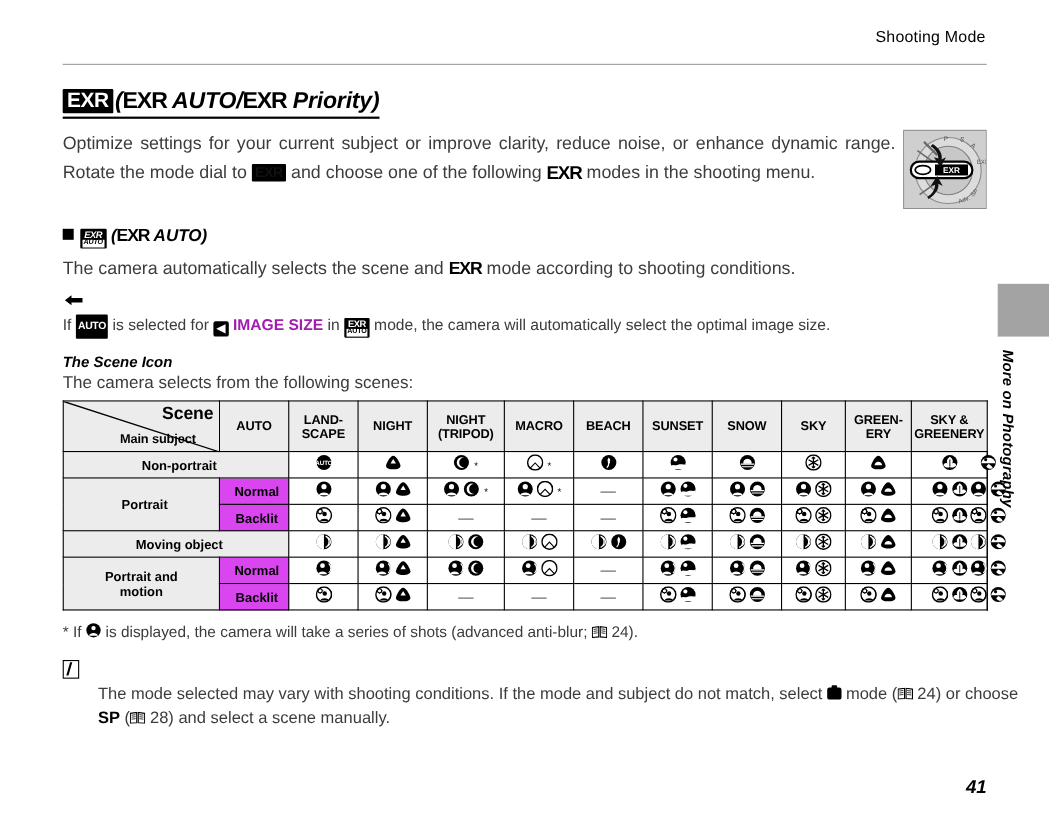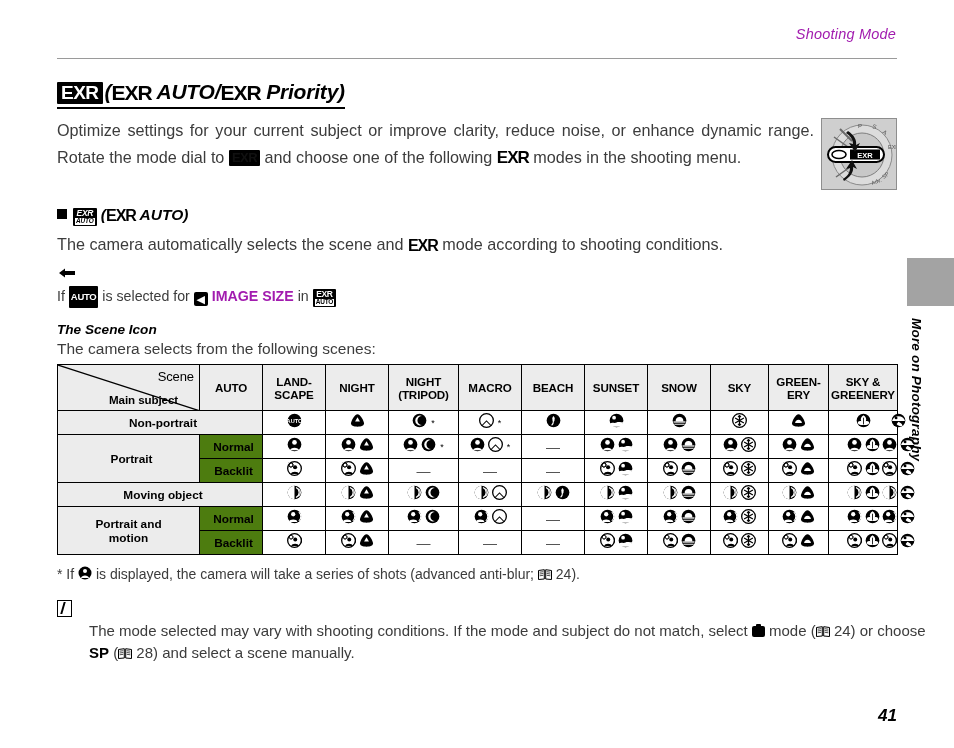--- a/index.html
+++ b/index.html
@@ -9,21 +9,21 @@
     background: #ffffff;
     font-family: "Liberation Sans", sans-serif;
     color: #000;
     position: relative;
     overflow: hidden;
   }
 
   
   .running-head {
     position: absolute; top: 26px; right: 58px;
-    font-style: italic; font-size: 14.5px; color: #a21caf;
+    font-size: 14.5px; color: #000000;
     letter-spacing: .2px; font-weight: 400;
   }
   .head-rule {
     position: absolute; top: 58px; left: 57px; right: 57px;
     height: 1px; background: #9a9a9a;
   }
 
   
   .exr-badge {
     display: inline-block; background:#000; color:#fff;
@@ -145,33 +145,33 @@
   }
   .corner-cell {
     background:#ececec; position:relative; height:46px;
     width: 142px; padding:0 !important;
   }
   .corner-cell .diag {
     position:absolute; inset:0;
   }
   .corner-cell .lbl-scene {
     position:absolute; right:5px; top:5px;
-    font-size:13px; font-weight:400;
+    font-size:16px; font-weight:700;
   }
   .corner-cell .lbl-main {
     position:absolute; left:5px; bottom:4px;
     font-size:11.6px; font-weight:800;padding-left:46px;
   }
   .row-lbl {
     background:#ececec; font-size:11.8px; font-weight:800;
     text-align:left; padding-left:6px !important; height:24px;
   }
   .row-lbl.ctr { text-align:center; padding-left:0 !important; }
   .sub-lbl {
-    background:#4d7c0f; font-size:11.8px; font-weight:800;
+    background:#d946ef; font-size:11.8px; font-weight:800;
     width:52px; text-align:left; padding-left:5px !important;
   }
   td.cell { height:24px; background:#fff; }
   .dash { color:#555; font-size:14px; }
 
   .ico-pair { display:flex; align-items:center; justify-content:center; gap:3px; }
   .ico { display:inline-block; vertical-align:middle; }
   .star { font-size:9px; vertical-align: 6px; margin-left:1px; }
 
   
@@ -269,21 +269,21 @@
 <div class="sec-body">
   <span>The camera automatically selects the scene and </span><span class="exr-plain" style="font-size:16px;color:#000">EXR</span><span> mode according to shooting conditions.</span>
 </div>
 
 <div class="tip-icon">
   <svg width="20" height="14" viewBox="0 0 20 14">
     <path d="M2 7 L8 2.5 L8 5 L18 5 L18 9 L8 9 L8 11.5 Z" fill="#000"></path>
   </svg>
 </div>
 <div class="tip-text">
-  <span>If </span><span class="auto-chip">AUTO</span><span> is selected for </span><span class="img-size-chip">◀</span> <b>IMAGE SIZE</b><span> in </span><span class="exr-auto-badge"><span class="l1">EXR</span><span class="l2">AUTO</span></span>
+  <span>If </span><span class="auto-chip">AUTO</span><span> is selected for </span><span class="img-size-chip">◀</span> <b>IMAGE SIZE</b><span> in </span><span class="exr-auto-badge"><span class="l1">EXR</span><span class="l2">AUTO</span></span><span> mode, the camera will automatically select the optimal image size.</span>
 </div>
 
 <div class="scene-head">The Scene Icon</div>
 <div class="scene-sub">The camera selects from the following scenes:</div>
 
 <div class="tbl-wrap">
   <table class="scene-tbl">
     <colgroup>
       <col style="width:142px">
         <col style="width:63px">

